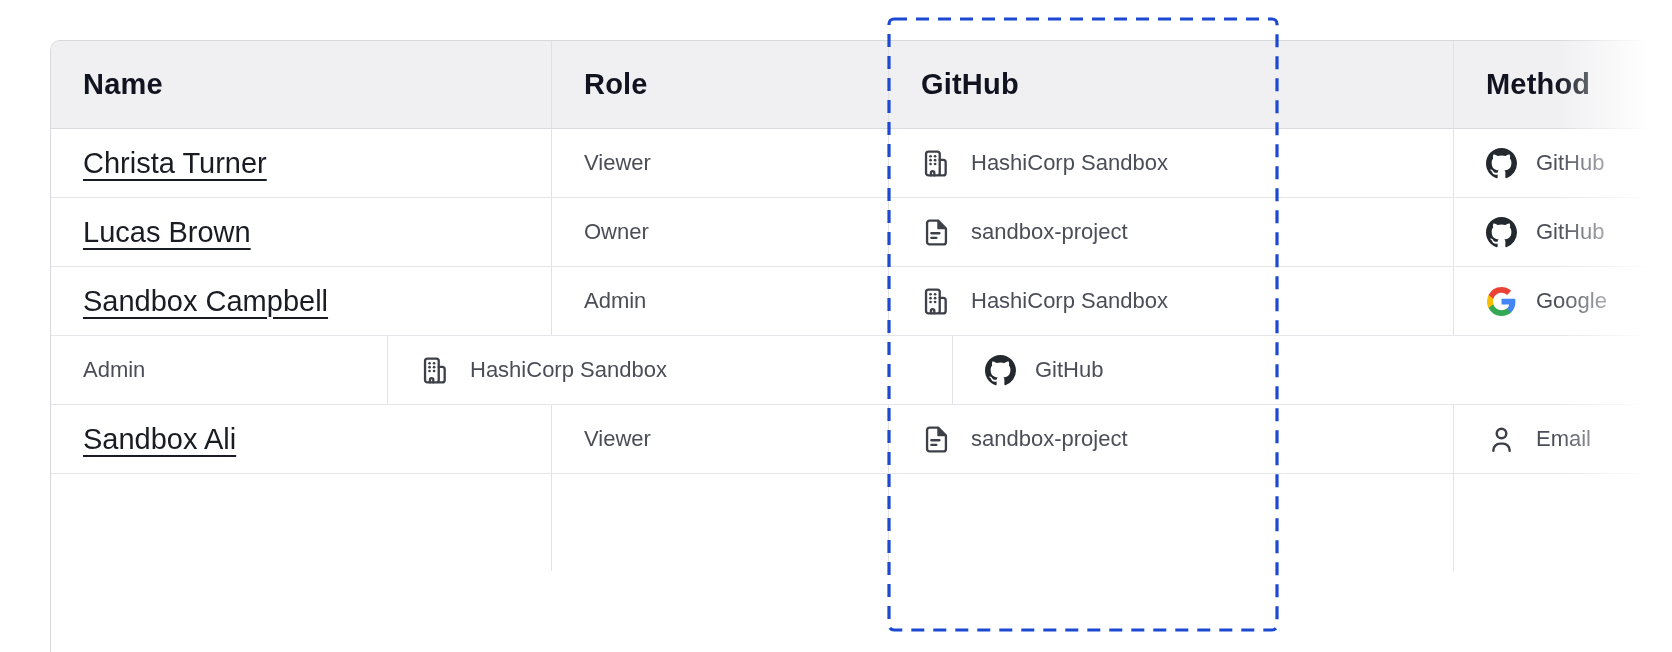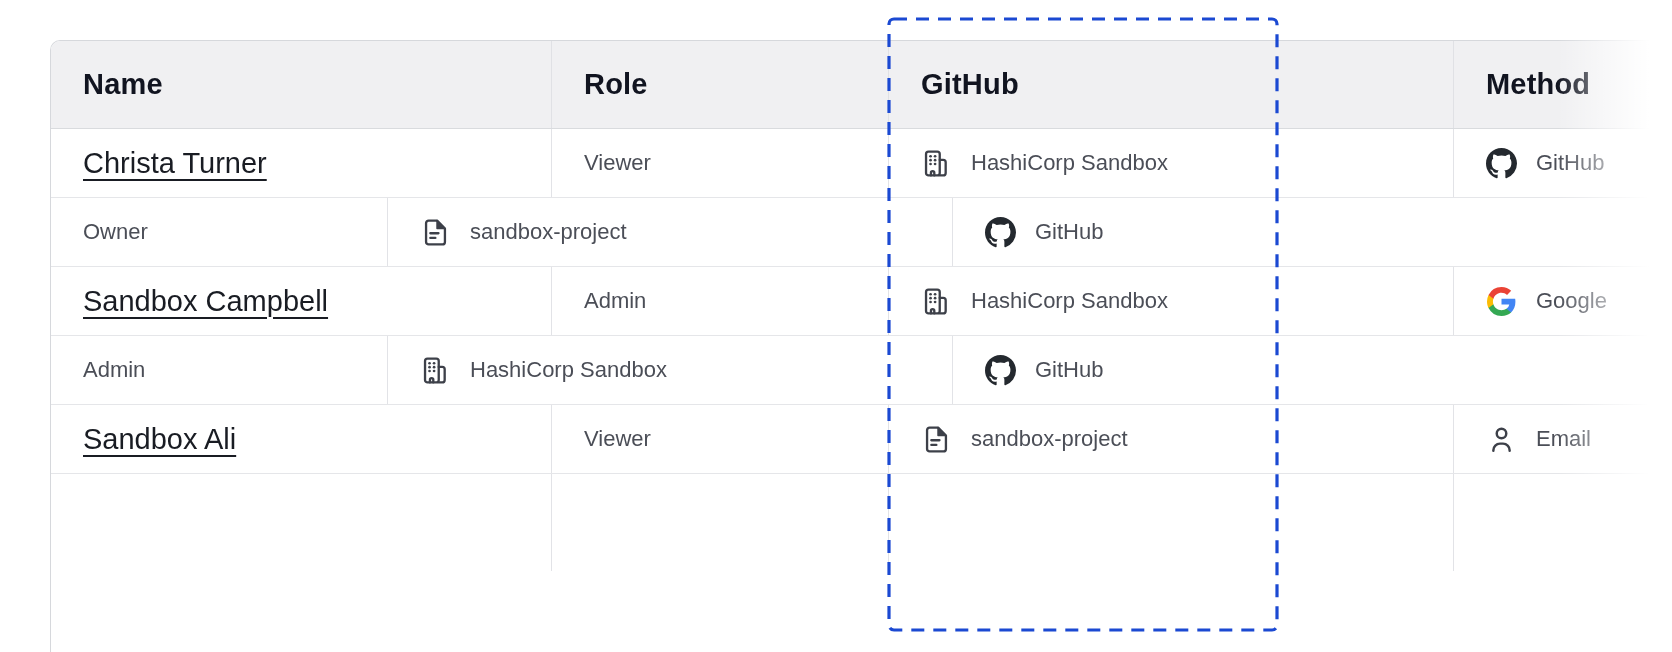--- a/index.html
+++ b/index.html
@@ -149,20 +149,23 @@
       <span class="icon method-ic">
             <svg width="31" height="31" viewBox="0 0 16 16" fill="#24292f">
               <path d="M8 0C3.58 0 0 3.58 0 8c0 3.54 2.29 6.53 5.47 7.59.4.07.55-.17.55-.38 0-.19-.01-.82-.01-1.49-2.01.37-2.53-.49-2.69-.94-.09-.23-.48-.94-.82-1.13-.28-.15-.68-.52-.01-.53.63-.01 1.08.58 1.23.82.72 1.21 1.87.87 2.33.66.07-.52.28-.87.51-1.07-1.78-.2-3.64-.89-3.64-3.95 0-.87.31-1.59.82-2.15-.08-.2-.36-1.02.08-2.12 0 0 .67-.21 2.2.82.64-.18 1.32-.27 2-.27s1.36.09 2 .27c1.53-1.04 2.2-.82 2.2-.82.44 1.1.16 1.92.08 2.12.51.56.82 1.27.82 2.15 0 3.07-1.87 3.75-3.65 3.95.29.25.54.73.54 1.48 0 1.07-.01 1.93-.01 2.2 0 .21.15.46.55.38A8.01 8.01 0 0 0 16 8c0-4.42-3.58-8-8-8z"></path>
             </svg>
           </span>
       <span class="method-text">GitHub</span>
     </div>
   </div>
 
   <div class="row">
+    <div class="cell c-name">
+      <a class="name-link">Lucas Brown</a>
+    </div>
     <div class="cell c-role">
       <span class="role-text">Owner</span>
     </div>
     <div class="cell c-scope">
       <span class="icon scope-ic">
             <svg width="31" height="31" viewBox="0 0 24 24" fill="none" stroke="#3d4049" stroke-width="1.8" stroke-linecap="round" stroke-linejoin="round">
               <path d="M13.2 2.8H6.6a1.9 1.9 0 0 0-1.9 1.9v14.6a1.9 1.9 0 0 0 1.9 1.9h10.8a1.9 1.9 0 0 0 1.9-1.9V8.9z"></path>
               <path d="M13.2 2.8 19.3 8.9 H13.2 Z" fill="#3d4049" stroke="#3d4049" stroke-width="1.2"></path>
               <path d="M8 12.6h6.3"></path>
               <path d="M8 16.2h3.9"></path>

